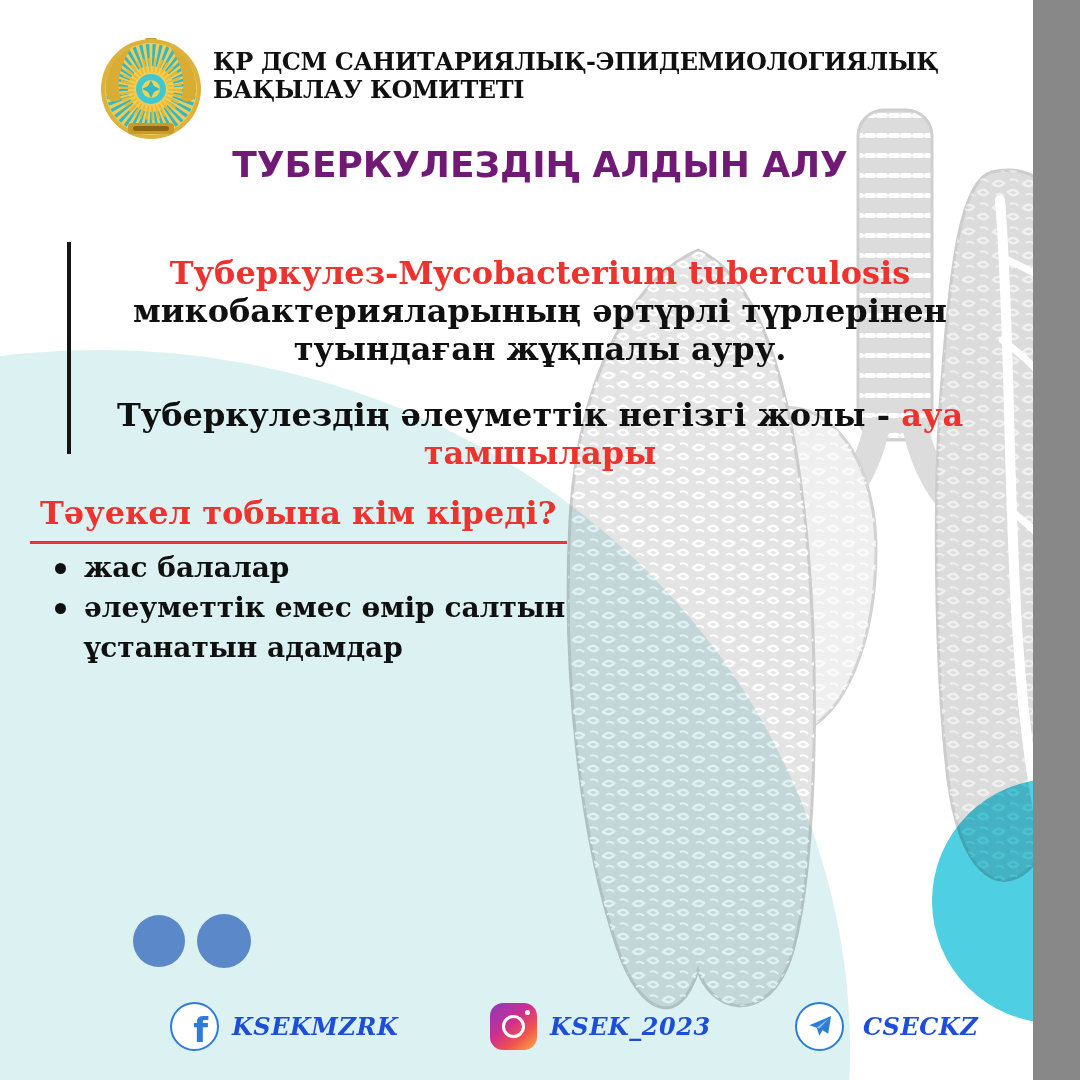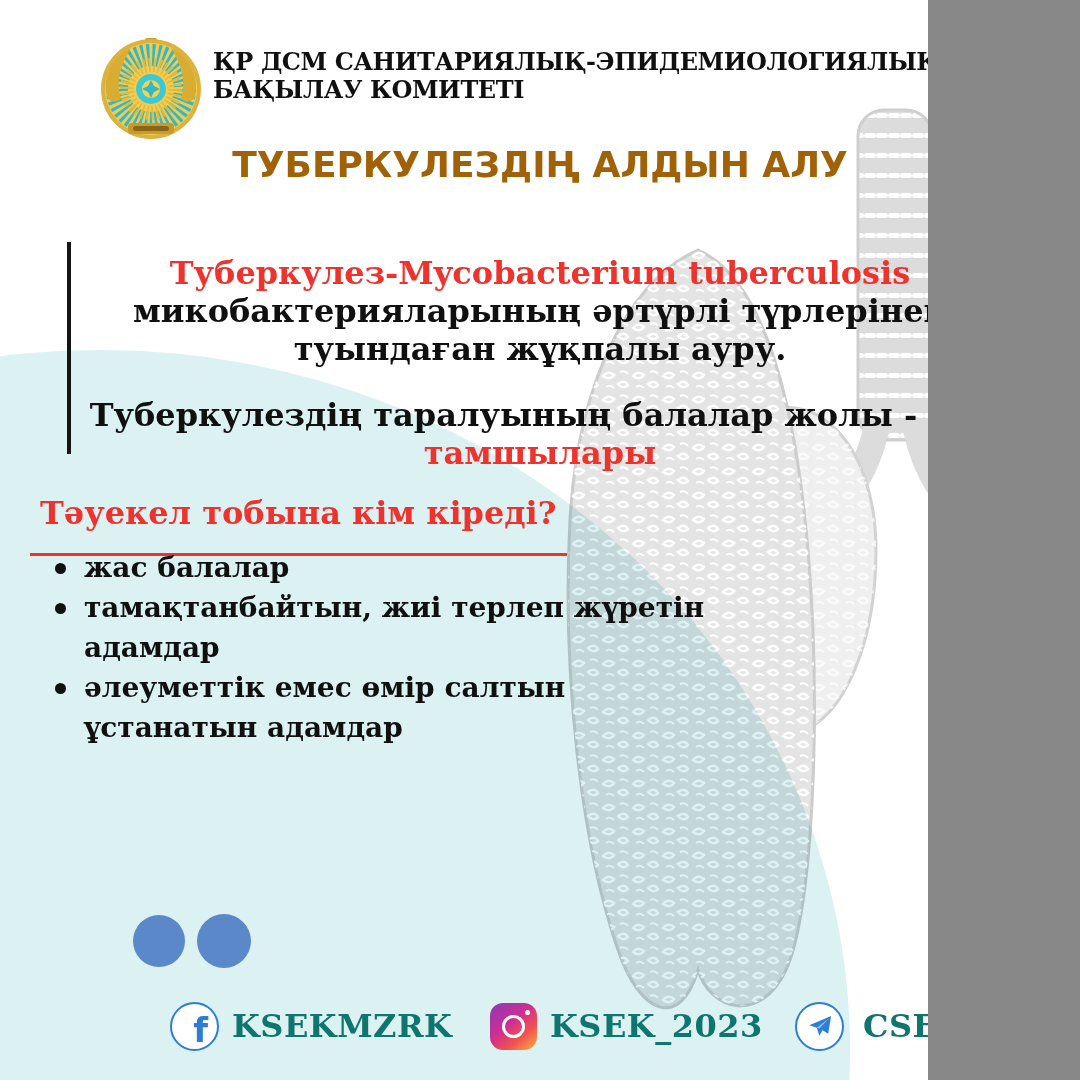--- a/index.html
+++ b/index.html
@@ -1,53 +1,53 @@
 <!DOCTYPE html>
 <html><head>
 <meta charset="utf-8">
 <style>
   html,body{margin:0;padding:0;background:#888;}
-  .canvas{position:relative;width:928px;height:1080px;background:#ffffff;overflow:hidden;
+  .canvas{position:relative;width:1033px;height:1080px;background:#ffffff;overflow:hidden;
           font-family:"DejaVu Serif","Liberation Serif",serif;color:#101010;}
   
   .blob{position:absolute;left:-650px;top:350px;width:1500px;height:1400px;border-radius:50%;
         background:#dcf1f2;}
   .teal-circle{position:absolute;left:932px;top:779px;width:244px;height:244px;border-radius:50%;
         background:#4fcfe2;}
   .lungs{position:absolute;left:540px;top:80px;width:540px;height:1000px;mix-blend-mode:multiply;}
   .fg{position:absolute;z-index:2;}
   
   .emblem{left:95px;top:33px;width:112px;height:112px;}
   .org-name{left:213px;top:48px;width:790px;height:56px;display:flex;align-items:center;
         font-weight:bold;font-size:24px;letter-spacing:-0.4px;line-height:1.15;}
   
   .page-title{left:0;top:144px;width:1080px;text-align:center;margin:0;
         font-family:"DejaVu Sans","Liberation Sans",sans-serif;
-        font-weight:bold;font-size:36px;letter-spacing:0px;color:#a16207;}
+        font-weight:bold;font-size:36px;letter-spacing:0px;color:#701a75;}
   
   .vline{left:67px;top:242px;width:4px;height:212px;background:#151515;}
   .intro{left:70px;top:254px;width:940px;text-align:center;font-weight:bold;font-size:32px;line-height:38px;}
   .intro p{margin:0;}
   .intro .p2{margin-top:28px;}
   .red{color:#ee322d;}
   
   .risk-heading{left:30px;top:494px;font-weight:bold;font-size:32px;color:#ee322d;}
-  .risk-heading span{display:inline-block;border-bottom:3px solid #ee322d;padding:0 10px 21px 10px;}
+  .risk-heading span{display:inline-block;border-bottom:3px solid #ee322d;padding:0 10px 9px 10px;}
   .risk-list{left:48px;top:548px;width:700px;margin:0;padding:0;list-style:none;
         font-weight:bold;font-size:28px;line-height:40px;}
   .risk-list li{position:relative;padding-left:36px;margin:0;}
   .risk-list li::before{content:"";position:absolute;left:7px;top:15px;width:11px;height:11px;
         border-radius:50%;background:#101010;}
   
   .dot{border-radius:50%;background:#5b88c9;}
   .dot1{left:133px;top:915px;width:52px;height:52px;}
   .dot2{left:197px;top:914px;width:54px;height:54px;}
   
   .social{display:flex;align-items:center;gap:13px;height:52px;top:1000px;}
-  .social .handle{font-weight:bold;font-size:32px;letter-spacing:0.5px;color:#0f766e;}
+  .social .handle{font-weight:bold;font-size:24px;letter-spacing:0.5px;color:#1d4ed8;font-style:italic;}
   .social-fb{left:170px;} .social-ig{left:490px;text-align:center;} .social-tg{left:795px;gap:19px;}
   .fb-circle{width:49px;height:49px;border-radius:50%;border:2.5px solid #2d7cd6;background:#fff;
         box-sizing:border-box;display:flex;align-items:center;justify-content:flex-end;overflow:hidden;}
   .fb-f{font-family:"DejaVu Sans","Liberation Sans",sans-serif;font-weight:bold;font-size:34px;
         color:#2d7cd6;margin-right:9px;transform:translateY(4px);}
   .ig-square{position:relative;width:47px;height:47px;border-radius:13px;
         background:linear-gradient(140deg,#8a3ab9 0%,#cd2e92 42%,#f0534d 70%,#fcaf45 100%);}
   .ig-ring{position:absolute;left:12px;top:12px;width:17px;height:17px;border:3.5px solid #ffffff;
         border-radius:50%;}
   .ig-dot{position:absolute;right:7px;top:7px;width:5.5px;height:5.5px;border-radius:50%;background:#ffffff;}
@@ -110,29 +110,28 @@
   </svg>
   <div class="fg org-name">
     <span>ҚР ДСМ САНИТАРИЯЛЫҚ-ЭПИДЕМИОЛОГИЯЛЫҚ БАҚЫЛАУ КОМИТЕТІ</span>
   </div>
 
   <h1 class="fg page-title">ТУБЕРКУЛЕЗДІҢ АЛДЫН АЛУ</h1>
 
   <div class="fg vline"></div>
   <div class="fg intro">
     <p><span class="red">Туберкулез-Mycobacterium tuberculosis</span><span> микобактерияларының әртүрлі түрлерінен туындаған жұқпалы ауру.</span></p>
-    <p class="p2"><span>Туберкулездің таралуының балалар жолы - </span><span class="red">ауа тамшылары</span></p>
+    <p class="p2"><span>Туберкулездің әлеуметтік негізгі жолы - </span><span class="red">ауа тамшылары</span></p>
   </div>
 
   <div class="fg risk-heading">
     <span>Тәуекел тобына кім кіреді?</span>
   </div>
   <ul class="fg risk-list">
     <li><span>жас балалар</span></li>
-    <li><span>тамақтанбайтын, жиі терлеп жүретін адамдар</span></li>
     <li><span>әлеуметтік емес өмір салтын ұстанатын адамдар</span></li>
   </ul>
 
   <div class="fg dot dot1"></div>
   <div class="fg dot dot2"></div>
 
   <div class="fg social social-fb">
     <span class="fb-circle">
         <span class="fb-f">f</span>
       </span>

